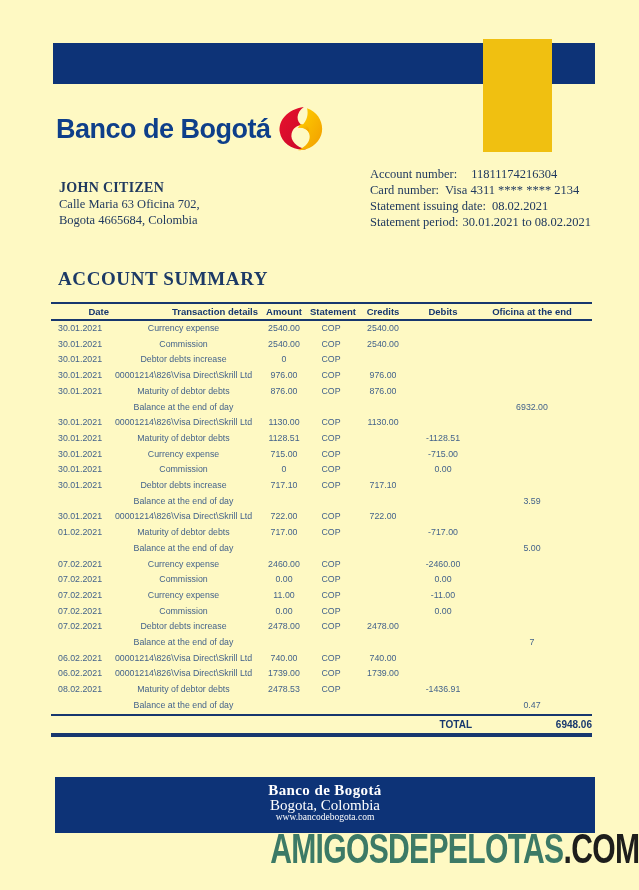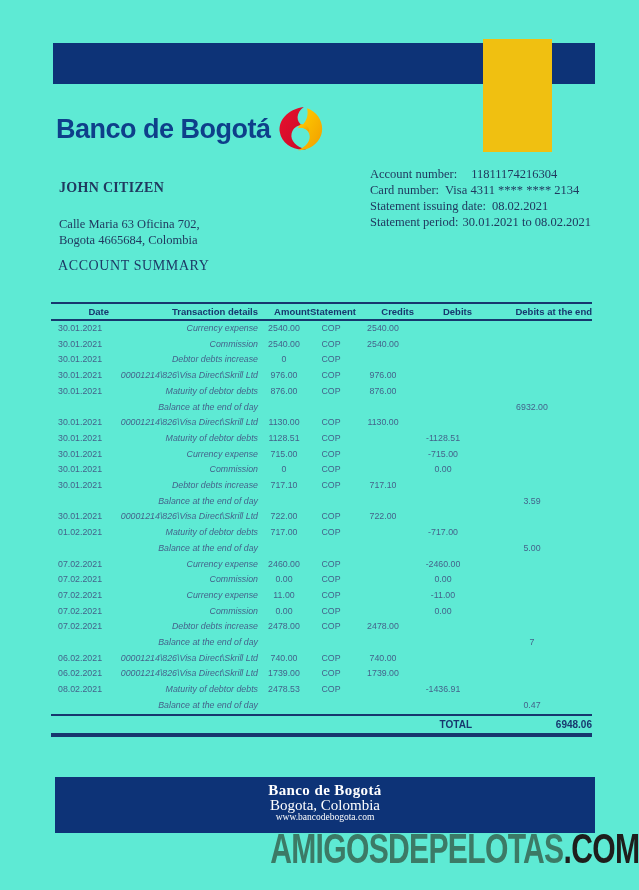--- a/index.html
+++ b/index.html
@@ -1,65 +1,65 @@
 <!DOCTYPE html>
 <html><head>
 <meta charset="utf-8">
 <style>
   * { margin:0; padding:0; box-sizing:border-box; }
   html,body { background:#ffffff; }
   body { font-family:"Liberation Serif", serif; }
   .page {
-    position:relative; width:639px; height:890px; background:#5eead4;
+    position:relative; width:639px; height:890px; background:#fef9c3;
     overflow:hidden; margin:0 auto;
   }
   
   .topbar { position:absolute; left:53px; top:43px; width:542px; height:41px; background:#0d3377; }
   .yellowblock { position:absolute; left:483px; top:39px; width:69px; height:113px; background:#f0c011; }
   .logo { position:absolute; left:56px; top:103px; display:flex; align-items:center; }
   .logo-text {
     font-family:"Liberation Sans", sans-serif; font-weight:bold; font-size:27px;
     color:#0e3f8a; letter-spacing:-0.5px; line-height:1;
   }
   .logo-emblem { margin-left:6px; width:47px; height:52px; }
   
   .customer { position:absolute; left:59px; top:180px; color:#20395f; }
-  .customer .name { font-weight:bold; font-size:14px; letter-spacing:0.3px; margin-bottom:20px; }
+  .customer .name { font-weight:bold; font-size:14px; letter-spacing:0.3px; margin-bottom:0; }
   .customer .addr { font-size:12.5px; line-height:16px; }
   .acct { position:absolute; left:370px; top:166px; color:#20395f; font-size:12.5px; line-height:16px; }
   .acct .lbl { }
   .acct .val { }
   .gap-lg { display:inline-block; width:14px; }
   .gap-md { display:inline-block; width:6px; }
   .gap-sm { display:inline-block; width:4px; }
   
   .section-title {
-    position:absolute; left:58px; top:258px; font-weight:normal; font-size:14px;
+    position:absolute; left:58px; top:268px; font-weight:bold; font-size:19px;
     color:#1d3a66; letter-spacing:0.6px;
   }
   
   .tbl-wrap { position:absolute; left:51px; top:302px; width:541px; }
   table { border-collapse:collapse; width:541px; table-layout:fixed;
           font-family:"Liberation Sans", sans-serif; }
   col.w0{width:58px;} col.w1{width:149px;} col.w2{width:52px;} col.w3{width:42px;}
   col.w4{width:62px;} col.w5{width:58px;} col.w6{width:120px;}
   thead th {
-    color:#17376e; font-size:9.5px; font-weight:bold; text-align:right;
+    color:#17376e; font-size:9.5px; font-weight:bold; text-align:center;
     height:16px; line-height:15px; vertical-align:middle;
     border-top:2.5px solid #17376e; border-bottom:2px solid #17376e;
     white-space:nowrap; overflow:visible;
   }
   thead th.c0, thead th.c1 { text-align:right; }
   thead th.c0 { padding-left:7px; }
   tbody td {
     color:#44638b; font-size:8.8px; height:15.7px; line-height:15.7px;
     text-align:center; vertical-align:middle; white-space:nowrap; overflow:visible;
   }
   tbody td.c0 { text-align:left; padding-left:7px; }
-  tbody td.c1 { text-align:right;font-style:italic; }
+  tbody td.c1 { text-align:center; }
   tfoot td {
     color:#17376e; font-size:10px; font-weight:bold; height:18px; line-height:17px;
     text-align:right; border-top:2px solid #17376e; border-bottom:4.5px solid #17376e;
   }
   
   .footerbar {
     position:absolute; left:55px; top:777px; width:540px; height:56px; background:#0d3377;
     color:#ffffff; text-align:center; padding-top:4px;
   }
   .footerbar .fname { font-weight:bold; font-size:15px; letter-spacing:0.4px; line-height:18px; }
@@ -127,21 +127,21 @@
           <col class="w6">
       </colgroup>
       <thead>
         <tr>
             <th class="c0">Date</th>
             <th class="c1">Transaction details</th>
             <th class="c2">Amount</th>
             <th class="c3">Statement</th>
             <th class="c4">Credits</th>
             <th class="c5">Debits</th>
-            <th class="c6">Debits at the end</th>
+            <th class="c6">Oficina at the end</th>
           </tr>
       </thead>
       <tbody>
           <tr>
             <td class="c0">30.01.2021</td>
             <td class="c1">Currency expense</td>
             <td class="c2">2540.00</td>
             <td class="c3">COP</td>
             <td class="c4">2540.00</td>
             <td class="c5"></td>

